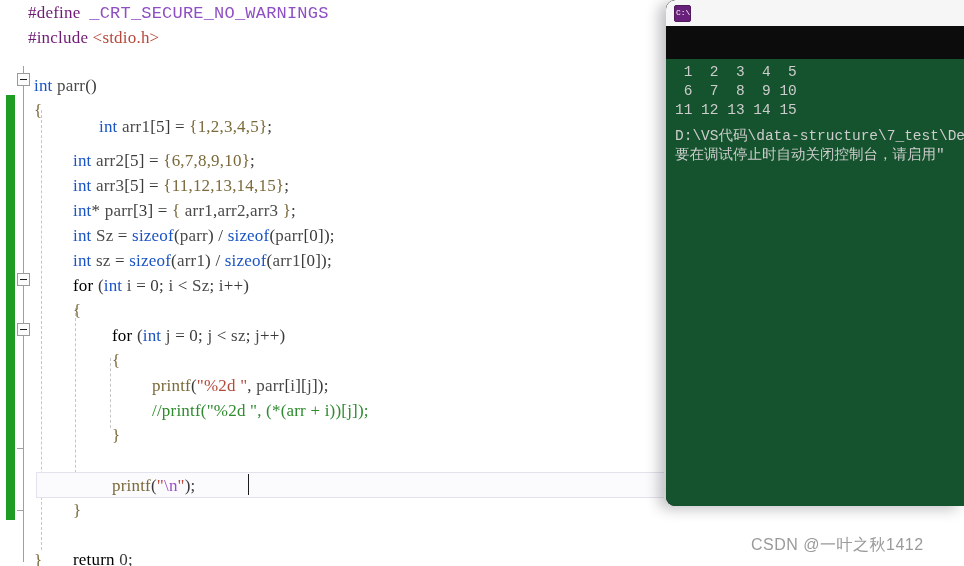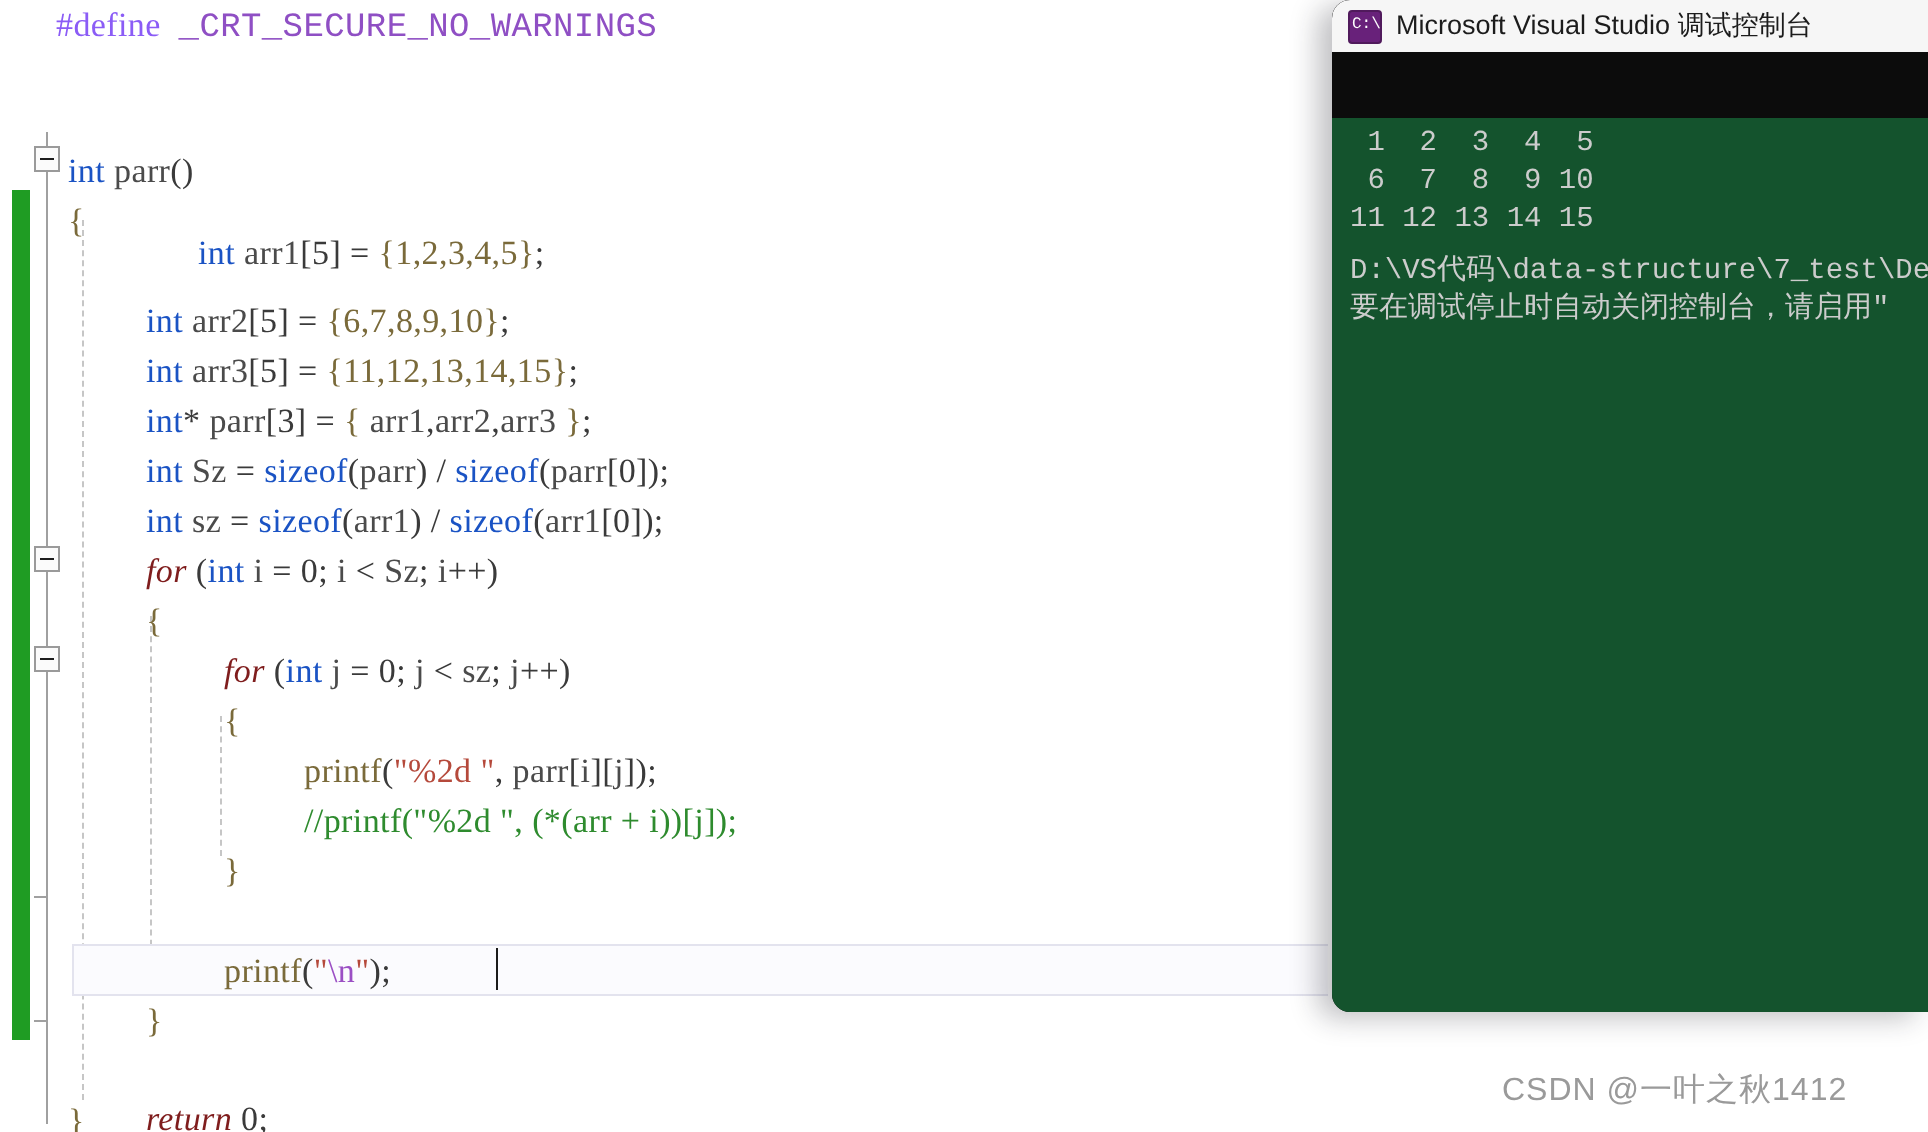--- a/index.html
+++ b/index.html
@@ -50,25 +50,25 @@
     position:absolute;left:0;top:0;width:964px;height:566px;
     font-family:"Liberation Serif", serif;
     font-size:17px;
     letter-spacing:.2px;
   }
   .line{
     position:absolute;left:0;white-space:pre;height:25px;line-height:25px;
   }
 
   
-  .t-pp     {color:#8b5cf6;}            
+  .t-pp     {color:#701a75;}            
   .t-macro  {color:#8f4fc4;font-family:Liberation Mono, monospace;}            
   .t-inc    {color:#b5493b;}            
   .t-kw     {color:#1a53c4;}            
-  .t-ctl    {color:#7f1d1d;font-style:italic;}            
+  .t-ctl    {color:#000000;}            
   .t-id     {color:#4b4b4b;}            
   .t-fn     {color:#7a6a3a;}            
   .t-num    {color:#3a3a3a;}
   .t-str    {color:#b5493b;}            
   .t-esc    {color:#9b4fc4;}            
   .t-punc   {color:#3a3a3a;}
   .t-brace  {color:#7a6a3a;}
   .t-cmt    {color:#2e8b2e;}            
   .t-op     {color:#3a3a3a;}
 
@@ -155,20 +155,21 @@
   <div class="indent-guide" style="left:75px;top:308px;height:180px;"></div>
   <div class="indent-guide" style="left:110px;top:358px;height:70px;"></div>
 
   <div id="current-line"></div>
   <div id="caret"></div>
 
   <div id="code">
 
     <div class="line" style="left:28px;top:0px;"><span class="t-pp">#define</span><span class="t-punc">  </span><span class="t-macro">_CRT_SECURE_NO_WARNINGS</span></div>
 
+    <div class="line" style="left:28px;top:25px;"><span class="t-pp">#include</span><span class="t-punc"> </span><span class="t-inc">&lt;stdio.h&gt;</span></div>
 
     <div class="line" style="left:34px;top:73px;"><span class="t-kw">int</span><span class="t-punc"> </span><span class="t-id">parr</span><span class="t-punc">()</span></div>
 
     <div class="line" style="left:34px;top:98px;"><span class="t-brace">{</span></div>
 
     <div class="line" style="left:73px;top:114px;margin-left:26px;"><span class="t-kw">int</span><span class="t-punc"> </span><span class="t-id">arr1</span><span class="t-punc">[5] = </span><span class="t-brace">{1,2,3,4,5}</span><span class="t-punc">;</span></div>
 
     <div class="line" style="left:73px;top:148px;"><span class="t-kw">int</span><span class="t-punc"> </span><span class="t-id">arr2</span><span class="t-punc">[5] = </span><span class="t-brace">{6,7,8,9,10}</span><span class="t-punc">;</span></div>
 
     <div class="line" style="left:73px;top:173px;"><span class="t-kw">int</span><span class="t-punc"> </span><span class="t-id">arr3</span><span class="t-punc">[5] = </span><span class="t-brace">{11,12,13,14,15}</span><span class="t-punc">;</span></div>
@@ -201,21 +202,20 @@
 
     <div class="line" style="left:34px;top:548px;"><span class="t-brace">}</span></div>
 
   </div>
 </div>
 
 <div id="console-window">
 
   <div id="console-titlebar">
     <div id="console-icon"></div>
-    <div id="console-title-text">Microsoft Visual Studio 调试控制台</div>
   </div>
 
   <div id="console-body">
     <div class="con-line" style="top:4px;"> 1  2  3  4  5</div>
     <div class="con-line" style="top:23px;"> 6  7  8  9 10</div>
     <div class="con-line" style="top:42px;">11 12 13 14 15</div>
 
     <div class="con-line" style="top:68px;">D:\VS代码\data-structure\7_test\Debug</div>
     <div class="con-line" style="top:87px;">要在调试停止时自动关闭控制台，请启用"</div>
   </div>

